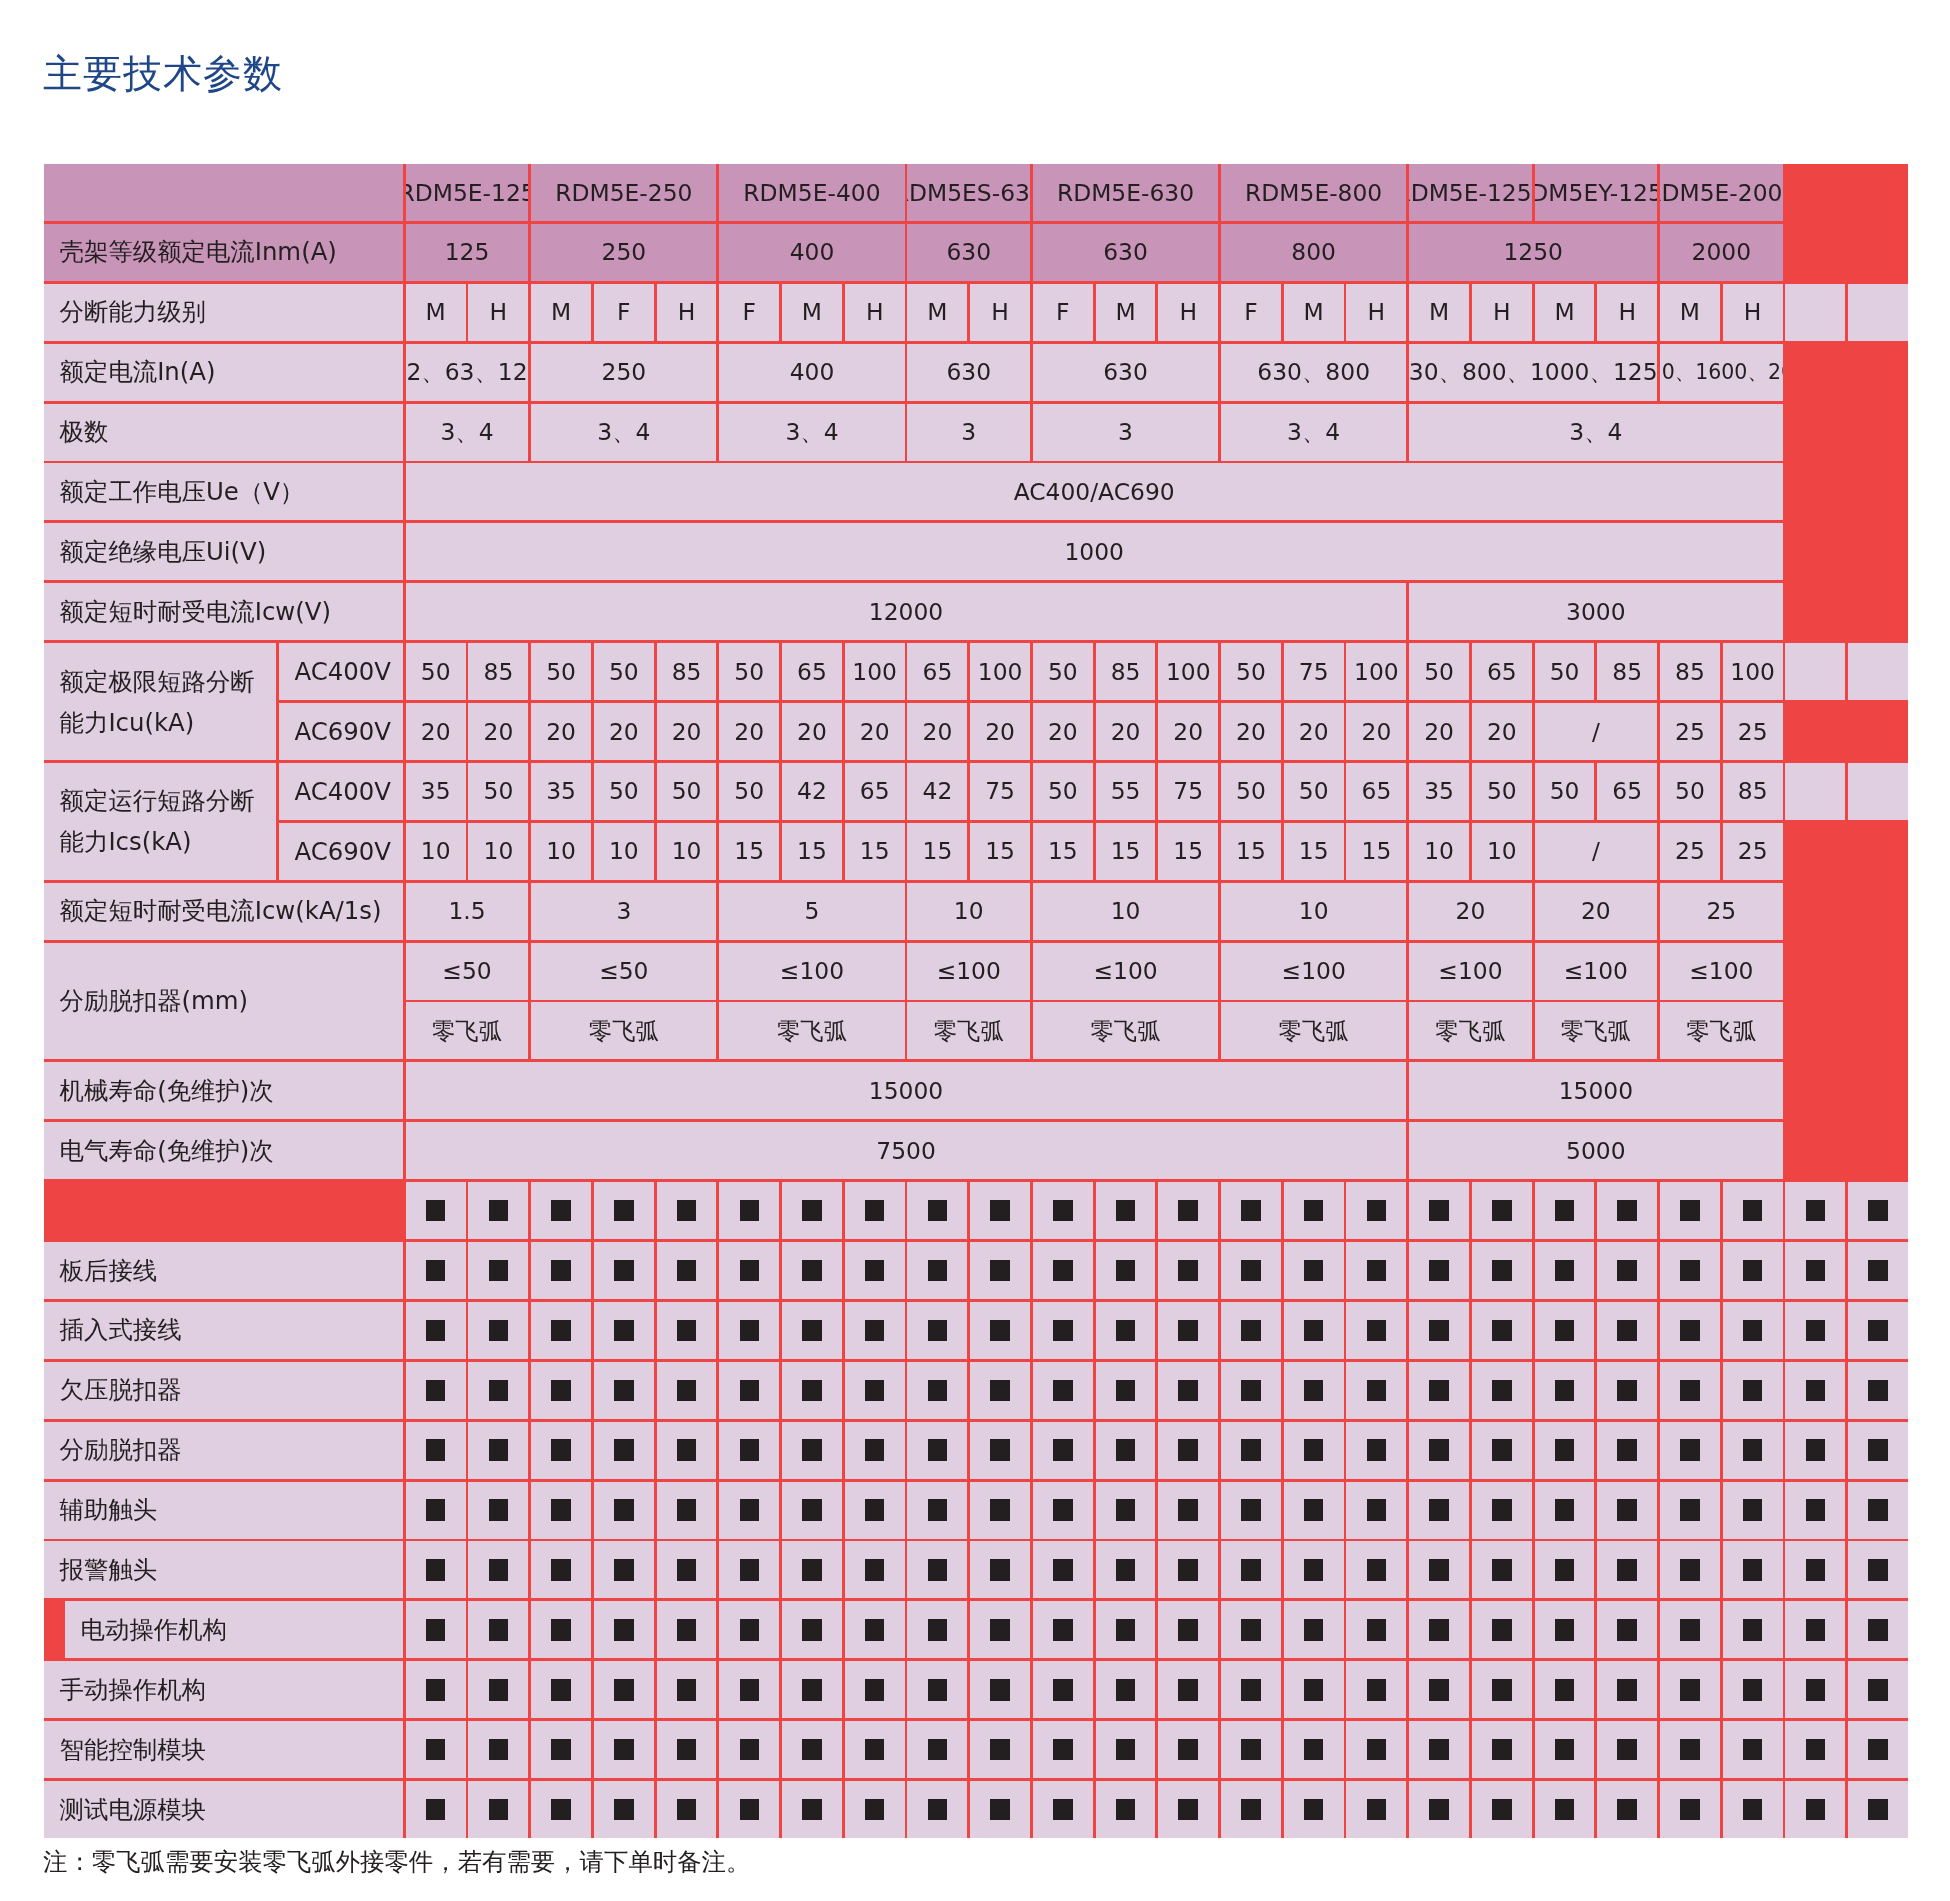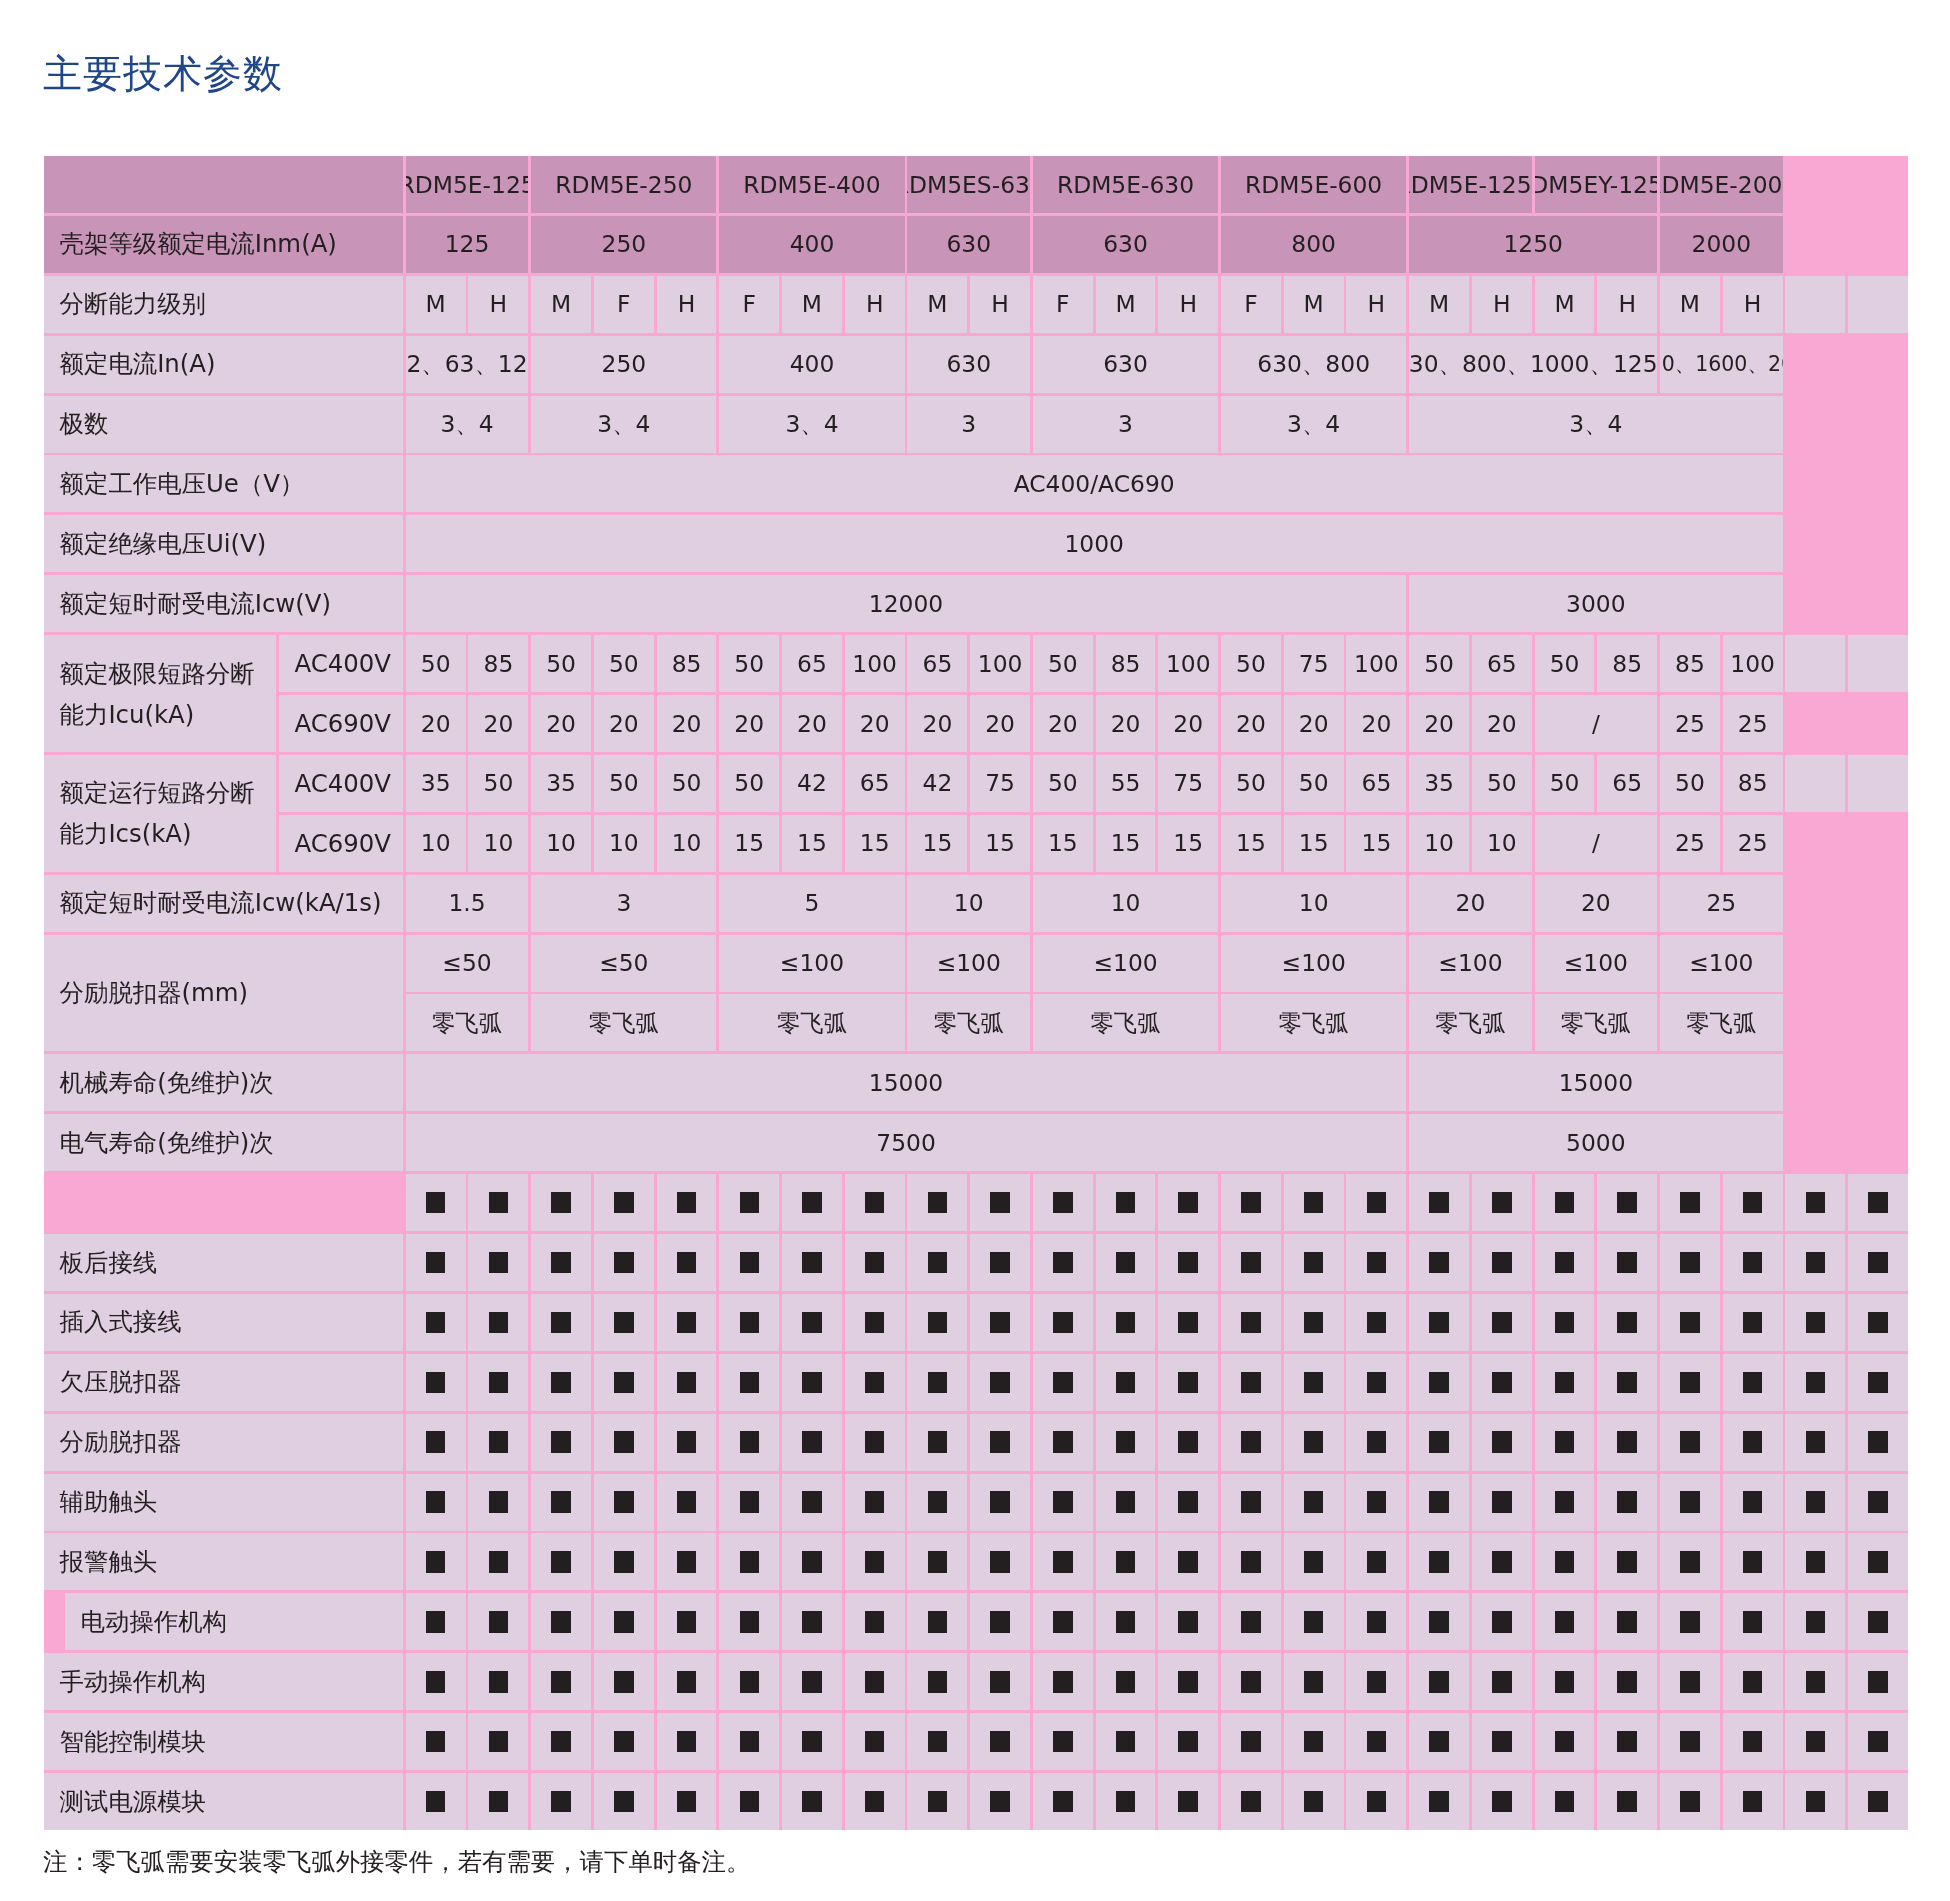--- a/index.html
+++ b/index.html
@@ -1,24 +1,24 @@
 <!DOCTYPE html>
 <html><head>
 <meta charset="utf-8">
 <style>
   html, body { margin: 0; padding: 0; background: #ffffff; }
   body { width: 1950px; height: 1902px; position: relative; overflow: hidden;
          font-family: "DejaVu Sans", "Liberation Sans", sans-serif; color: #231f20; }
   .title { position: absolute; left: 43px; top: 47px; font-size: 39px; color: #1f4788;
            letter-spacing: 1px; font-weight: normal; }
-  .table { position: absolute; left: 44px; top: 156px; width: 1864px;
+  .table { position: absolute; left: 44px; top: 164px; width: 1864px;
            display: grid;
            grid-template-columns: 232px 124px repeat(24, 1fr);
            grid-auto-rows: 57px;
-           gap: 2.9px; background: #f9a8d4; }
+           gap: 2.9px; background: #ef4444; }
   .cell { display: flex; align-items: center; justify-content: center; font-size: 23.4px;
           background: #e0cfe0; white-space: nowrap; overflow: hidden; }
   .cell.hdr { background: #c895b9; }
   .cell.label { justify-content: flex-start; padding-left: 15.6px; font-size: 24.4px; }
   .cell.label.wrap { white-space: normal; line-height: 41px; }
   .cell.small { font-size: 20.5px; }
   .sq { width: 19.5px; height: 21.5px; background: #231f20; display: inline-block; }
   .note { position: absolute; left: 43px; top: 1846px; font-size: 24.4px; color: #231f20; }
 </style>
 </head>
@@ -26,21 +26,21 @@
 
 <div class="title">主要技术参数</div>
 
 <div class="table" id="spec-table">
     <div class="cell hdr" style="grid-area: 1 / 1 / auto / 3;"></div>
     <div class="cell hdr" style="grid-area: 1 / 3 / auto / 5;">RDM5E-125</div>
     <div class="cell hdr" style="grid-area: 1 / 5 / auto / 8;">RDM5E-250</div>
     <div class="cell hdr" style="grid-area: 1 / 8 / auto / 11;">RDM5E-400</div>
     <div class="cell hdr" style="grid-area: 1 / 11 / auto / 13;">RDM5ES-630</div>
     <div class="cell hdr" style="grid-area: 1 / 13 / auto / 16;">RDM5E-630</div>
-    <div class="cell hdr" style="grid-area: 1 / 16 / auto / 19;">RDM5E-600</div>
+    <div class="cell hdr" style="grid-area: 1 / 16 / auto / 19;">RDM5E-800</div>
     <div class="cell hdr" style="grid-area: 1 / 19 / auto / 21;">RDM5E-1250</div>
     <div class="cell hdr" style="grid-area: 1 / 21 / auto / 23;">RDM5EY-1250</div>
     <div class="cell hdr" style="grid-area: 1 / 23 / auto / 25;">RDM5E-2000</div>
     <div class="cell hdr label" style="grid-area: 2 / 1 / auto / 3;">壳架等级额定电流Inm(A)</div>
     <div class="cell hdr" style="grid-area: 2 / 3 / auto / 5;">125</div>
     <div class="cell hdr" style="grid-area: 2 / 5 / auto / 8;">250</div>
     <div class="cell hdr" style="grid-area: 2 / 8 / auto / 11;">400</div>
     <div class="cell hdr" style="grid-area: 2 / 11 / auto / 13;">630</div>
     <div class="cell hdr" style="grid-area: 2 / 13 / auto / 16;">630</div>
     <div class="cell hdr" style="grid-area: 2 / 16 / auto / 19;">800</div>

